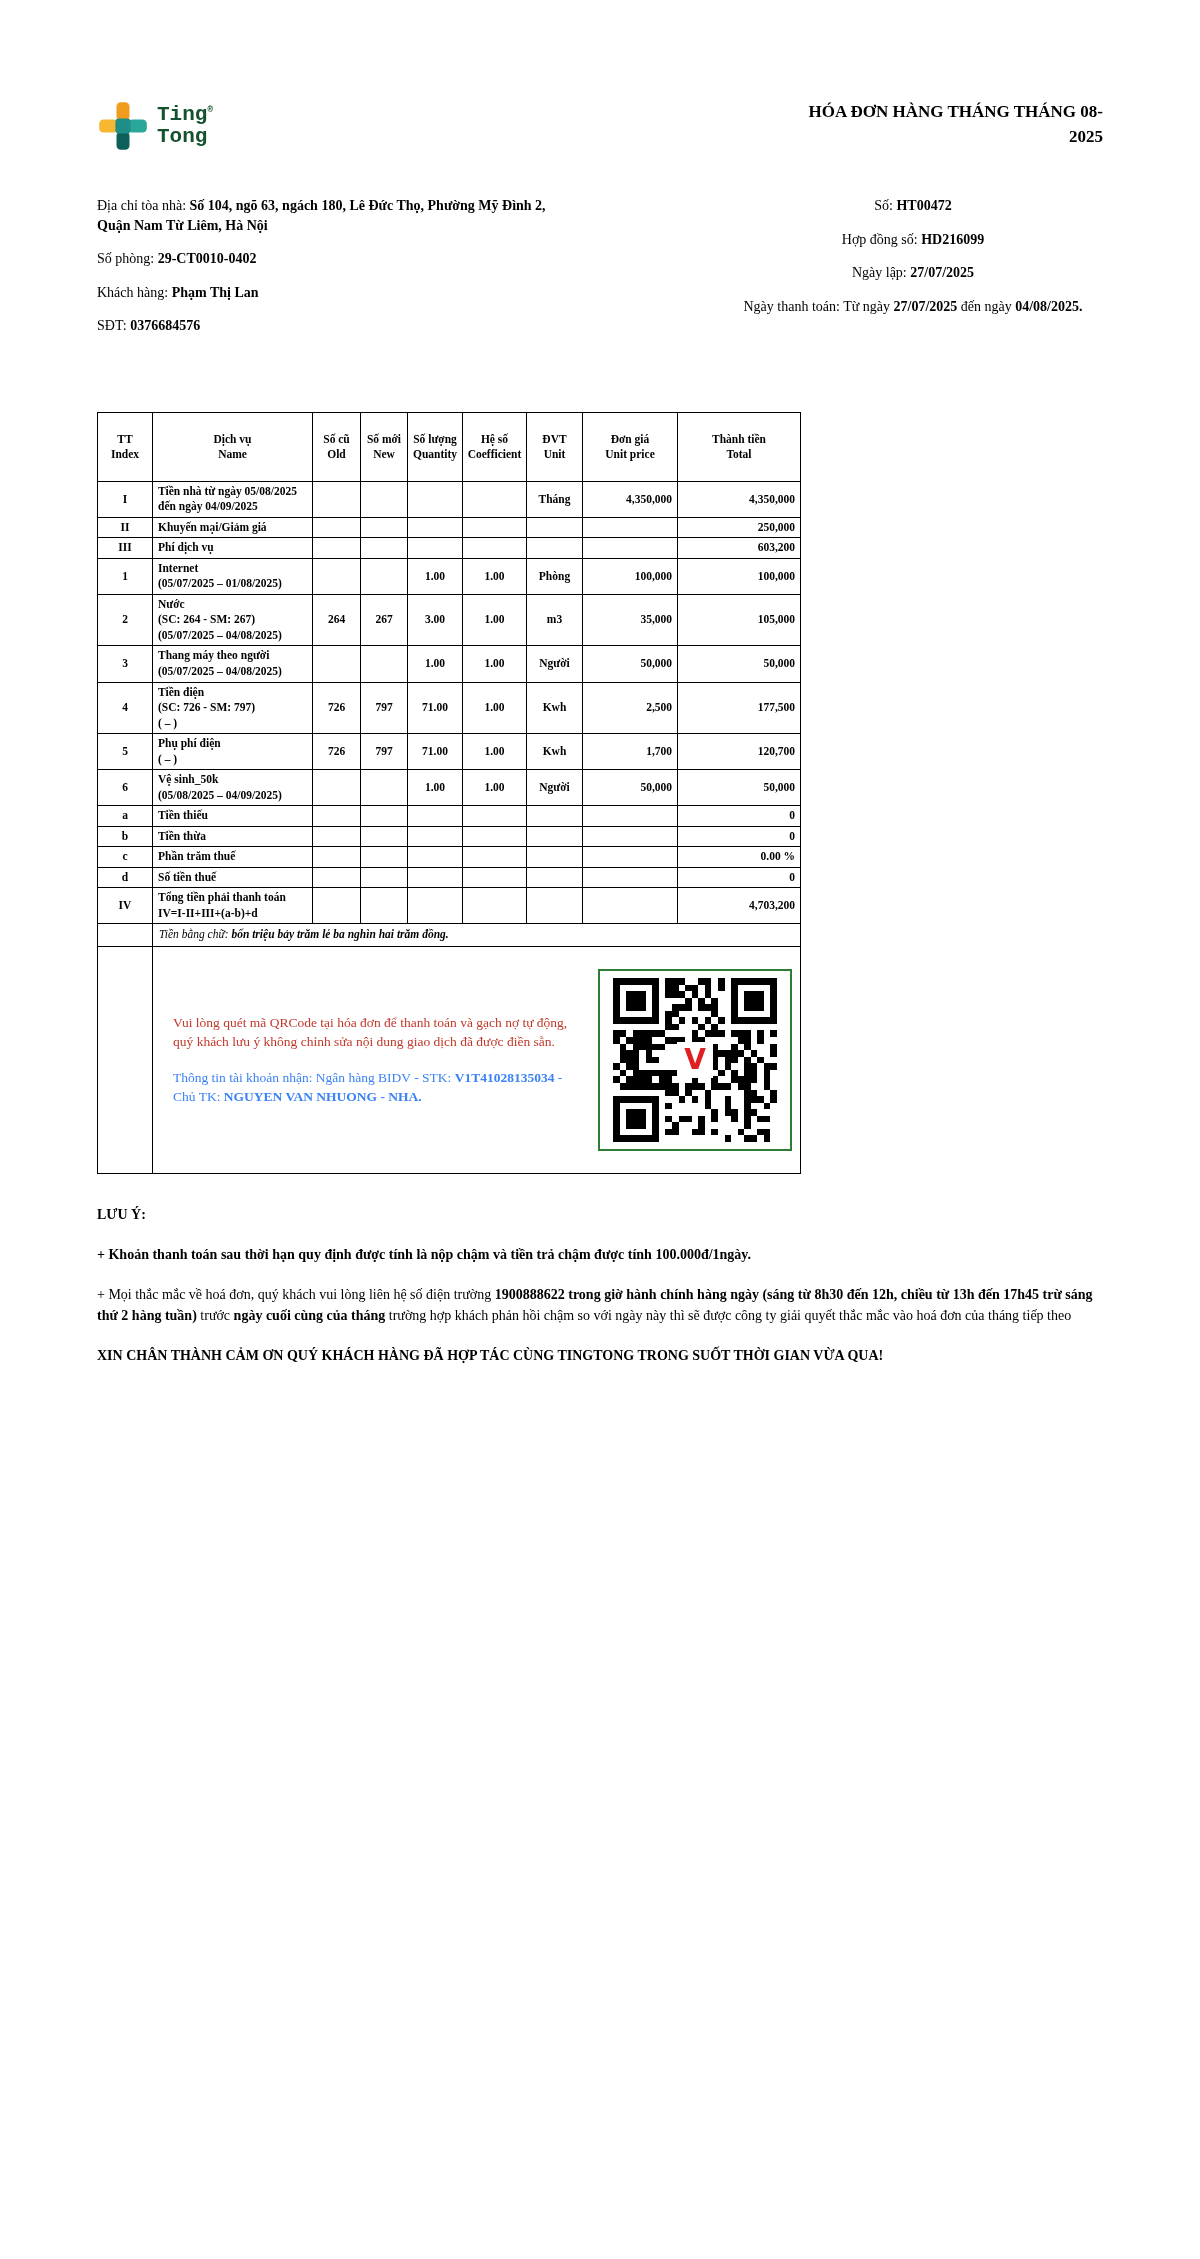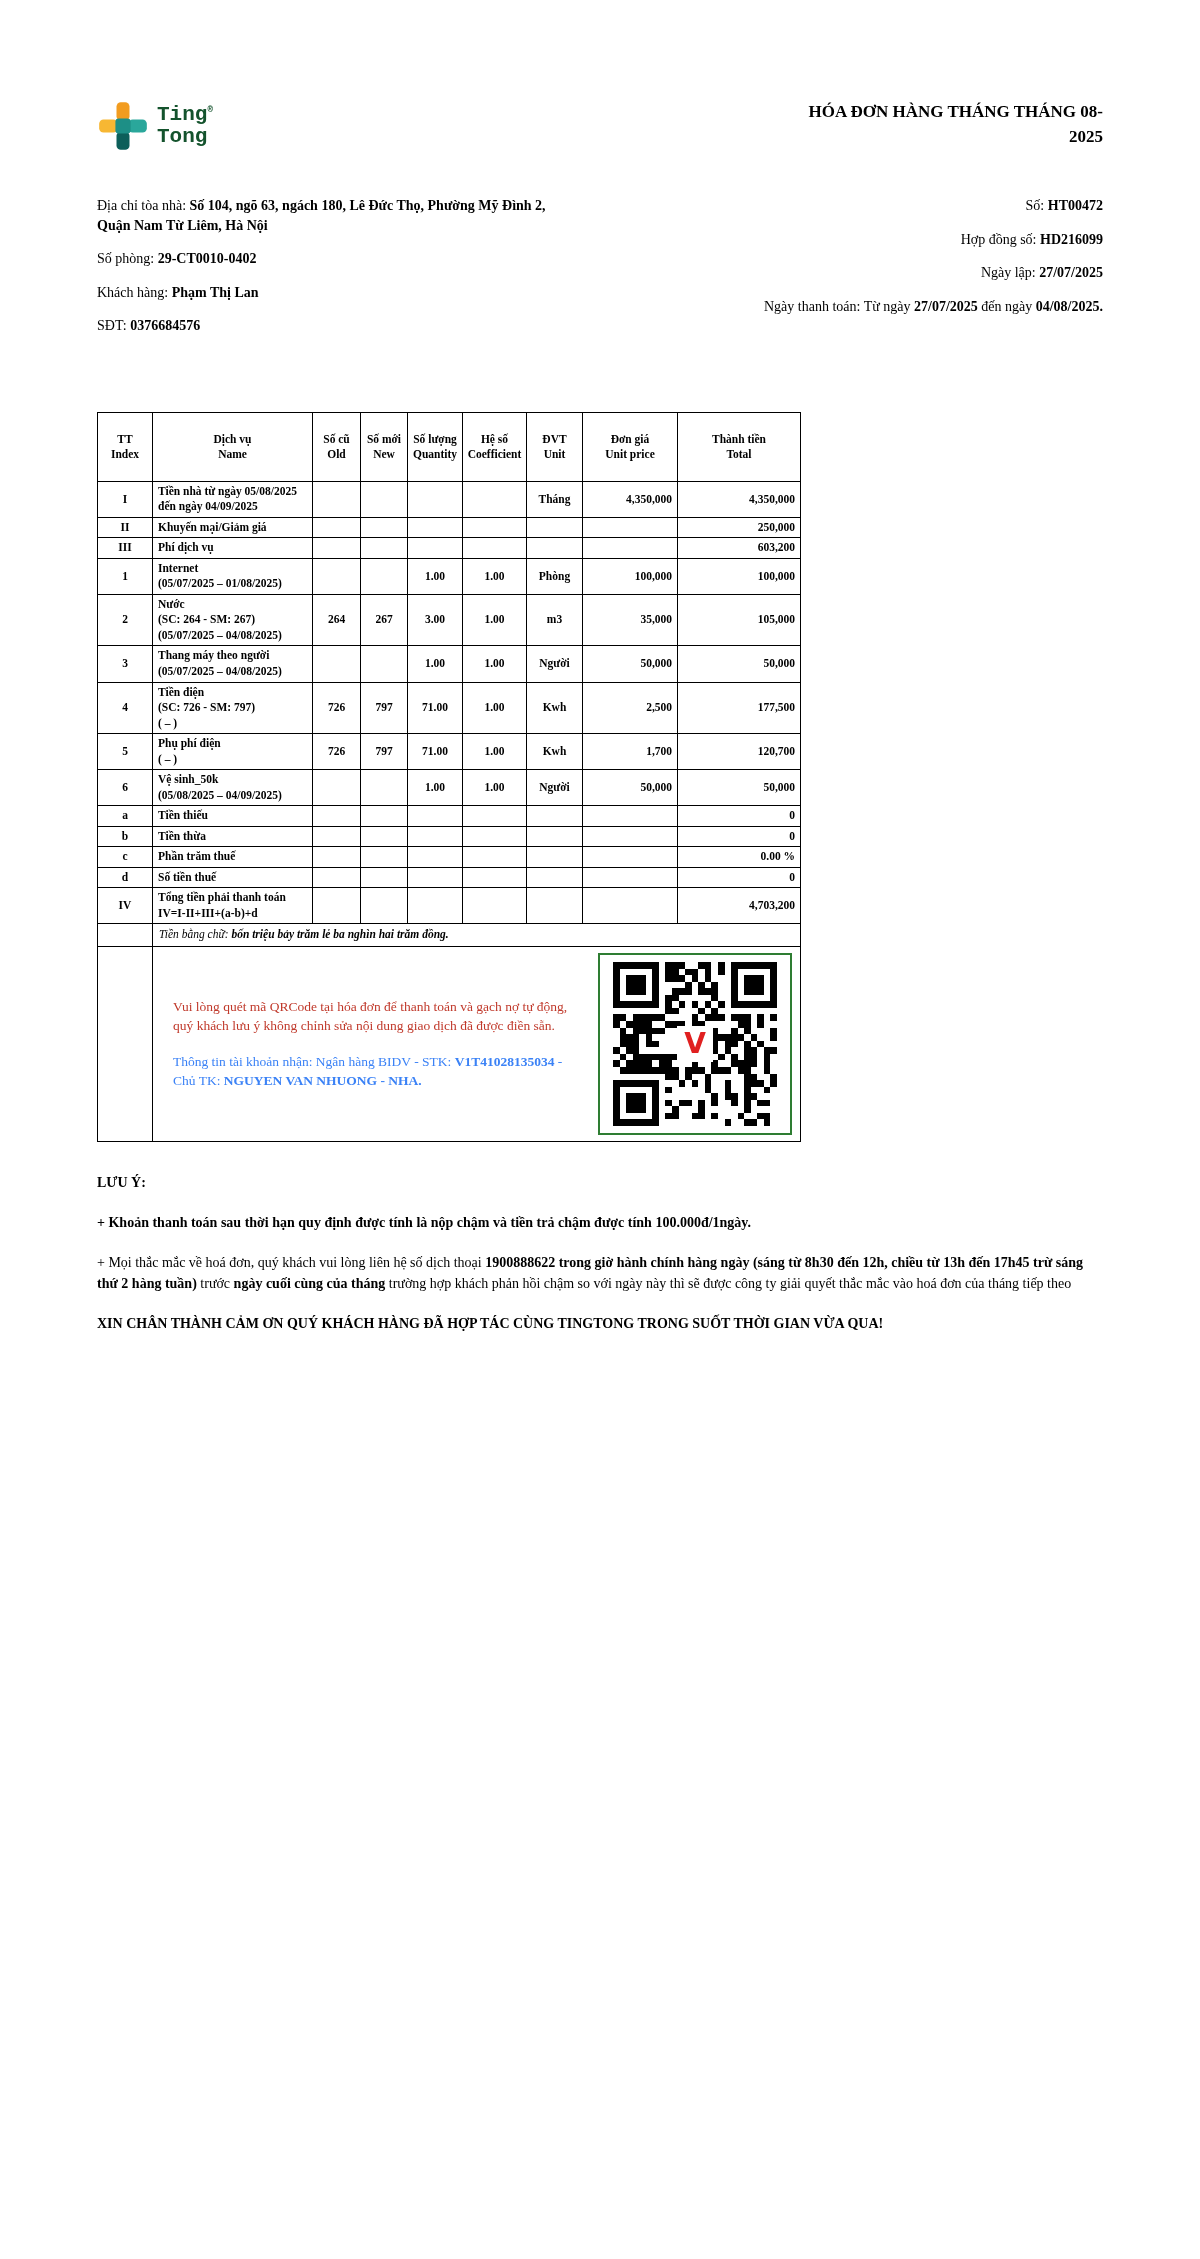--- a/index.html
+++ b/index.html
@@ -15,37 +15,37 @@
   .header { display:flex; justify-content:space-between; align-items:flex-start; }
   .logo { display:flex; align-items:center; gap:8px; }
   .logo-text { font-family:Liberation Mono, monospace; font-weight:bold;
                color:#14532d; font-size:21px; line-height:1.05; }
   .logo-reg { font-size:9px; vertical-align:super; }
   .title { width:310px; text-align:right; font-weight:bold; font-size:17px; line-height:1.45; }
 
   
   .info { display:flex; justify-content:space-between; margin-top:44px; }
   .info-left { width:470px; }
-  .info-right { width:380px; text-align:right; }
+  .info-right { width:380px; text-align:center; }
   .info p { font-size:14px; line-height:1.4; margin-bottom:14px; }
   .info b { font-weight:bold; }
 
   
   table.invoice { border-collapse:collapse; table-layout:fixed; width:703px; margin-top:62px; }
   table.invoice th, table.invoice td { border:1px solid #000; font-size:11.5px; }
   table.invoice th { font-weight:bold; text-align:center; white-space:pre-line; padding:19px 2px; line-height:1.3; }
   table.invoice td { font-weight:bold; padding:2px 5px; vertical-align:middle; line-height:1.35; }
   td.a-l { text-align:left; vertical-align:top; white-space:pre-line; }
   td.a-c { text-align:center; }
   td.a-r { text-align:right; }
 
   tr.words-row td { font-weight:normal; font-style:italic; padding:3px 6px; }
   tr.words-row td b { font-weight:bold; }
 
-  tr.qr-row td.qr-cell { padding:6px 8px; height:190px; }
+  tr.qr-row td.qr-cell { padding:22px 8px; height:190px; }
   .qr-flex { display:flex; justify-content:space-between; align-items:center; gap:14px; }
   .qr-text { width:410px; padding-left:12px; font-weight:normal; }
   .qr-text .red { color:#c0392b; font-size:13.5px; line-height:1.45; margin-bottom:16px; }
   .qr-text .acct { color:#3b82f6; font-size:13.5px; line-height:1.45; }
   .qr-box { position:relative; width:194px; height:182px; border:2px solid #2e7d32;
             background:#fff; display:flex; align-items:center; justify-content:center; }
   .qr-box svg { width:164px; height:164px; shape-rendering:crispEdges; }
   .qr-logo { position:absolute; left:50%; top:50%; transform:translate(-50%,-50%);
              width:36px; height:36px; background:#fff; color:#e02020; display:flex;
              align-items:center; justify-content:center;
@@ -315,17 +315,17 @@
             </div>
           </div>
         </td>
       </tr>
     </tbody>
   </table>
 
   <div class="notes">
     <p class="heading">LƯU Ý:</p>
     <p><b>+ Khoản thanh toán sau thời hạn quy định được tính là nộp chậm và tiền trả chậm được tính 100.000đ/1ngày.</b></p>
-    <p><span>+ Mọi thắc mắc về hoá đơn, quý khách vui lòng liên hệ số dịch thoại </span><b>1900888622 trong giờ hành chính hàng ngày (sáng từ 8h30 đến 12h, chiều từ 13h đến 17h45 trừ sáng thứ 2 hàng tuần)</b><span> trước </span><b>ngày cuối cùng của tháng</b><span> trường hợp khách phản hồi chậm so với ngày này thì sẽ được công ty giải quyết thắc mắc vào hoá đơn của tháng tiếp theo</span></p>
+    <p><span>+ Mọi thắc mắc về hoá đơn, quý khách vui lòng liên hệ số điện trường </span><b>1900888622 trong giờ hành chính hàng ngày (sáng từ 8h30 đến 12h, chiều từ 13h đến 17h45 trừ sáng thứ 2 hàng tuần)</b><span> trước </span><b>ngày cuối cùng của tháng</b><span> trường hợp khách phản hồi chậm so với ngày này thì sẽ được công ty giải quyết thắc mắc vào hoá đơn của tháng tiếp theo</span></p>
     <p class="closing">XIN CHÂN THÀNH CẢM ƠN QUÝ KHÁCH HÀNG ĐÃ HỢP TÁC CÙNG TINGTONG TRONG SUỐT THỜI GIAN VỪA QUA!</p>
   </div>
 
 </div>
 
 </body></html>

